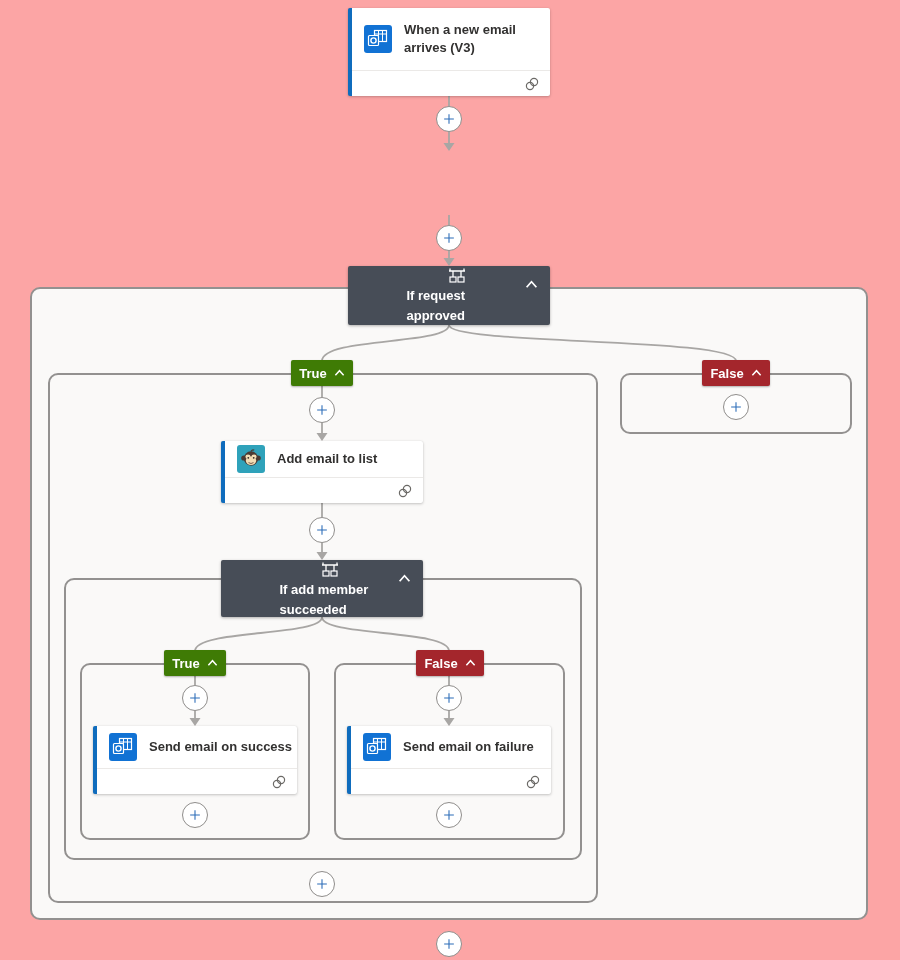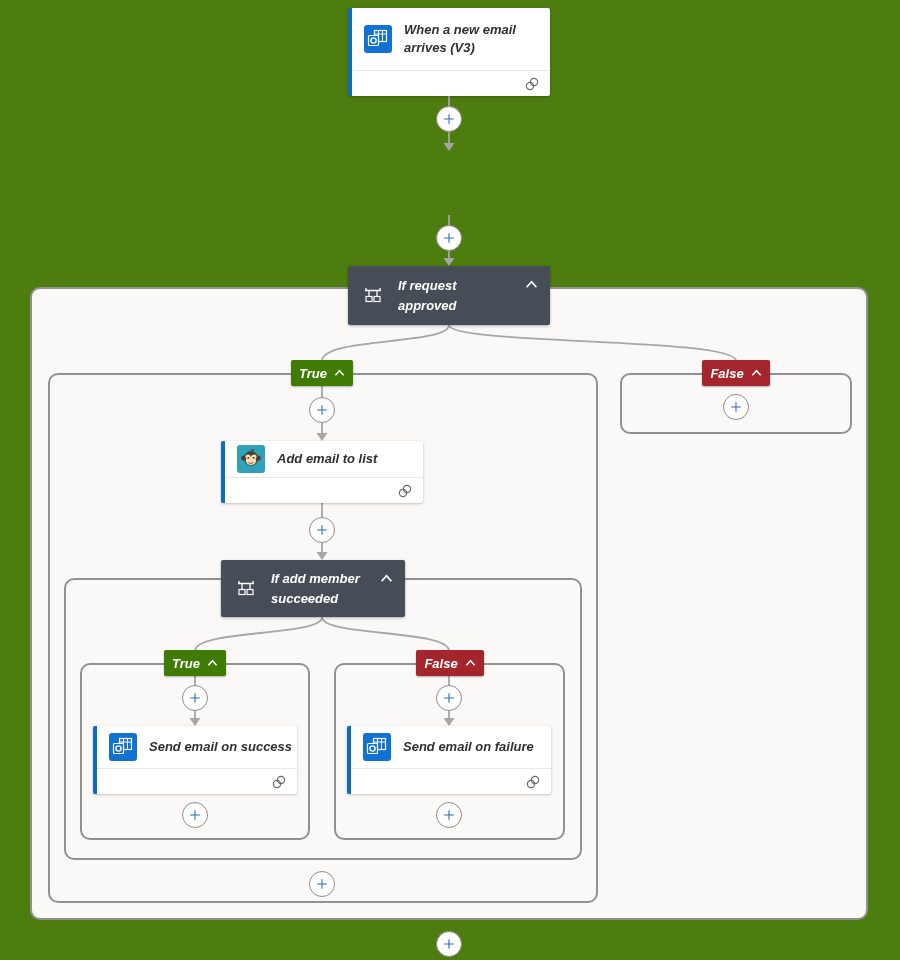--- a/index.html
+++ b/index.html
@@ -1,20 +1,19 @@
 <!DOCTYPE html>
 <html><head>
 <meta charset="utf-8">
 <style>
   html,body { margin:0; padding:0; background:#ffffff; }
   #canvas {
     position:relative; width:900px; height:960px;
-    background:#4d7c0f; overflow:hidden;
+    background:#fca5a5; overflow:hidden;
     font-family:"Liberation Sans", sans-serif;
-    font-style:italic;
   }
   
   .scope {
     position:absolute; border:2px solid #939190; border-radius:10px;
     background:#faf9f8; box-sizing:border-box; z-index:0;
   }
   
   #connectors { position:absolute; left:0; top:0; z-index:1; pointer-events:none; }
   
   .card {
@@ -29,21 +28,21 @@
   .nowrap { white-space:nowrap; }
   .card-footer {
     height:25px; border-top:1px solid #ebe9e7;
     display:flex; align-items:center; justify-content:flex-end; padding-right:10px;
   }
   .link-ic { width:16px; height:16px; display:block; cursor:pointer; }
   
   .cond {
     position:absolute; background:#474d57; border-radius:2px; color:#fff;
     box-sizing:border-box; display:flex; align-items:center;
-    box-shadow:0 1px 3px rgba(0,0,0,.3); z-index:2; cursor:pointer;
+    box-shadow:0 1px 3px rgba(0,0,0,.3); z-index:2; cursor:pointer;flex-direction:column;
   }
   .cond-ic { width:20px; height:19px; margin-left:15px; flex:0 0 20px; }
   .cond-title { font-size:13px; font-weight:700; line-height:20px; margin-left:15px; width:100px; }
   .cond-chev { position:absolute; right:12px; top:14px; width:13px; height:9px; color:#fff; cursor:pointer; }
   
   .badge {
     position:absolute; height:26px; border-radius:2px; color:#fff;
     display:flex; align-items:center; justify-content:center; gap:7px;
     font-size:13px; font-weight:700; box-sizing:border-box;
     box-shadow:0 1px 2px rgba(0,0,0,.3); z-index:3; cursor:pointer;
@@ -194,21 +193,21 @@
       </svg>
     </div>
   </div>
 
   <div class="plus" style="left:309px;top:517px">
     <svg viewBox="0 0 26 26">
       <path d="M13,4 V22 M4,13 H22" stroke="#2b6cb8" stroke-width="2" fill="none"></path>
     </svg>
   </div>
 
-  <div class="cond" style="left:221px;top:560px;width:184px;height:57px">
+  <div class="cond" style="left:221px;top:560px;width:202px;height:57px">
     <svg class="cond-ic" viewBox="0 0 20 18">
       <path d="M3,1.5 V4 M17,1.5 V4 M2,4 H18 M6,4 V10 M14,4 V10" stroke="#fff" stroke-width="1.3" fill="none"></path>
       <rect x="3" y="10" width="6" height="5" fill="none" stroke="#fff" stroke-width="1.2"></rect>
       <rect x="11" y="10" width="6" height="5" fill="none" stroke="#fff" stroke-width="1.2"></rect>
     </svg>
     <div class="cond-title">If add member succeeded</div>
     <svg class="cond-chev" viewBox="0 0 12 8">
       <polyline points="1.5,6.5 6,1.5 10.5,6.5" stroke="currentColor" stroke-width="1.6" fill="none"></polyline>
     </svg>
   </div>

